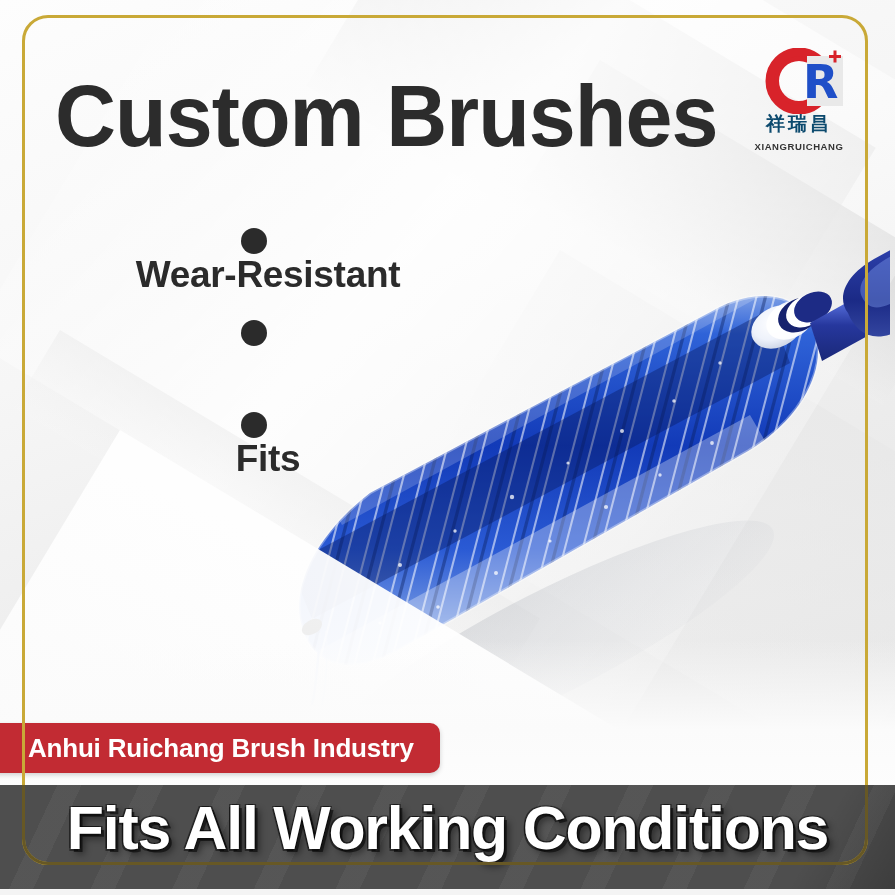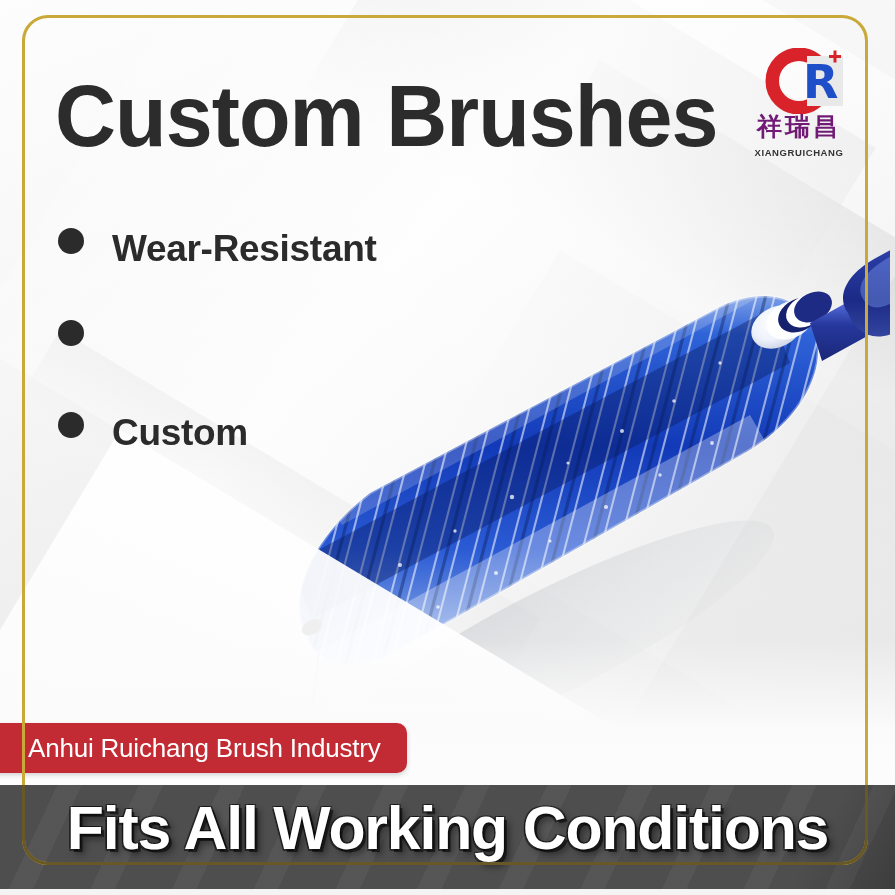--- a/index.html
+++ b/index.html
@@ -120,22 +120,23 @@
 
   
   .features {
     position: absolute;
     left: 58px;
     top: 228px;
     width: 420px;
   }
   .feature-row {
     display: flex;
-    align-items: flex-start;
+    align-items: center;
     height: 92px;
+    flex-direction: column;
   }
   .bullet {
     width: 26px;
     height: 26px;
     border-radius: 50%;
     background: #2b2b2b;
     flex: 0 0 auto;
     margin-right: 28px;
   }
   .feature-label {
@@ -154,23 +155,23 @@
     width: 128px;
     height: 116px;
     text-align: center;
   }
   .logo-mark {
     position: relative;
     width: 100%;
     height: 66px;
   }
   .logo-cn {
-    font-size: 25px;
-    font-weight: 700;
-    color: #701a75;
+    font-size: 19px;
+    font-weight: 700;
+    color: #0c4a6e;
     letter-spacing: 3px;
     line-height: 1;
     font-family: "DejaVu Sans", sans-serif;
   }
   .logo-py {
     font-size: 9.5px;
     font-weight: 700;
     color: #333;
     letter-spacing: 0.6px;
     margin-top: 8px;
@@ -185,21 +186,21 @@
     height: 50px;
     padding: 0 26px 0 56px;
     display: flex;
     align-items: center;
     background: #c22b33;
     border-radius: 10px;
     box-shadow: 0 2px 5px rgba(0,0,0,0.18);
   }
   .company-banner-text {
     font-size: 26px;
-    font-weight: 400;
+    font-weight: 700;
     color: #ffffff;
     letter-spacing: -0.2px;
     white-space: nowrap;
     font-family: "Liberation Sans Narrow", "Liberation Sans", sans-serif;
   }
 
   
   .footer {
     position: absolute;
     left: 0;
@@ -437,21 +438,21 @@
   <div class="features">
     <div class="feature-row">
       <span class="bullet"></span>
       <span class="feature-label">Wear-Resistant</span>
     </div>
     <div class="feature-row">
       <span class="bullet"></span>
     </div>
     <div class="feature-row">
       <span class="bullet"></span>
-      <span class="feature-label">Custom</span>
+      <span class="feature-label">Fits</span>
     </div>
   </div>
 
   <div class="logo">
     <div class="logo-mark">
       <svg width="128" height="66" viewBox="0 0 128 66">
 
         <path d="M 64 4 A 29 29 0 1 0 64 62 A 29 29 0 1 0 64 4 Z
                  M 64 13 A 20 20 0 1 1 64 53 A 20 20 0 1 1 64 13 Z" fill="#d8232a"></path>
         <path d="M 62 2 L 104 2 L 104 64 L 62 64 Z" fill="none"></path>

